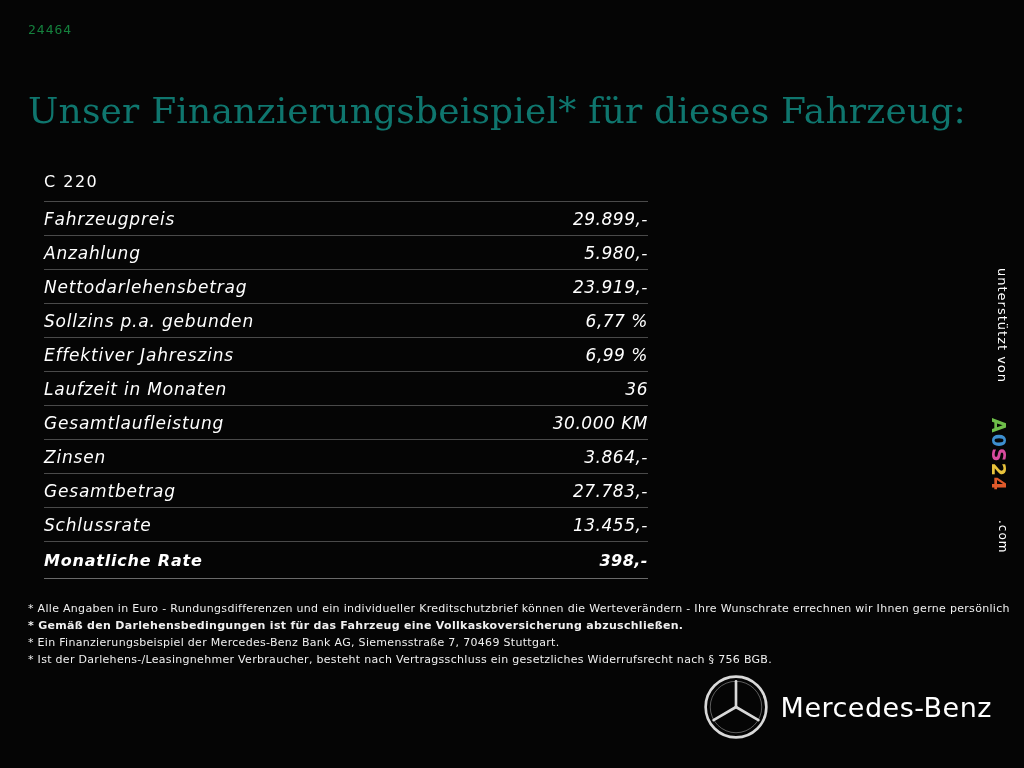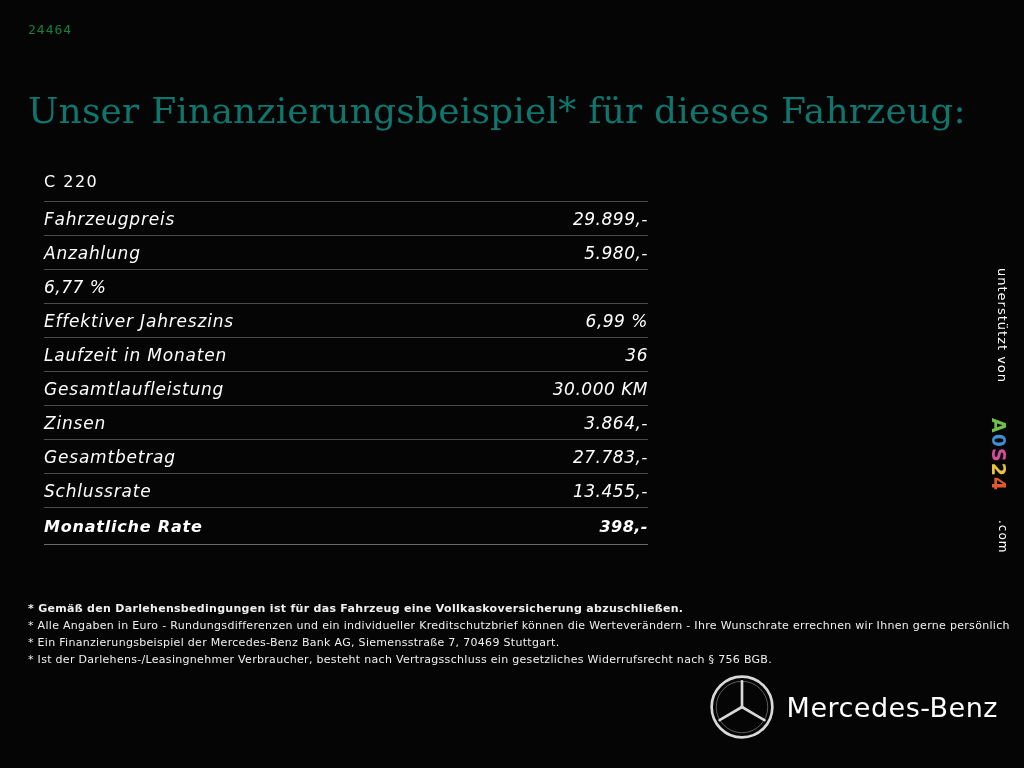--- a/index.html
+++ b/index.html
@@ -149,21 +149,21 @@
   .vert.domain {
     left: 22px;
     top: 252px;
     color: #ffffff;
     font-size: 12px;
   }
 
   
   .logo-area {
     position: absolute;
-    right: 26px;
+    right: 32px;
     bottom: 28px;
     display: flex;
     align-items: center;
     gap: 12px;
     justify-content: flex-end;
   }
 
   .star {
     width: 66px;
     height: 66px;
@@ -193,20 +193,25 @@
 
     <div class="row">
       <span class="label">Fahrzeugpreis</span>
       <span class="value">29.899,-</span>
     </div>
     <div class="row">
       <span class="label">Anzahlung</span>
       <span class="value">5.980,-</span>
     </div>
     <div class="row">
+      <span class="label">Nettodarlehensbetrag</span>
+      <span class="value">23.919,-</span>
+    </div>
+    <div class="row">
+      <span class="label">Sollzins p.a. gebunden</span>
       <span class="value">6,77 %</span>
     </div>
     <div class="row">
       <span class="label">Effektiver Jahreszins</span>
       <span class="value">6,99 %</span>
     </div>
     <div class="row">
       <span class="label">Laufzeit in Monaten</span>
       <span class="value">36</span>
     </div>
@@ -227,22 +232,22 @@
       <span class="value">13.455,-</span>
     </div>
     <div class="row emphasis">
       <span class="label">Monatliche Rate</span>
       <span class="value">398,-</span>
     </div>
 
   </div>
 
   <div class="footnotes">
+    <div class="fn">* Alle Angaben in Euro - Rundungsdifferenzen und ein individueller Kreditschutzbrief können die Werteverändern - Ihre Wunschrate errechnen wir Ihnen gerne persönlich</div>
     <div class="fn bold">* Gemäß den Darlehensbedingungen ist für das Fahrzeug eine Vollkaskoversicherung abzuschließen.</div>
-    <div class="fn">* Alle Angaben in Euro - Rundungsdifferenzen und ein individueller Kreditschutzbrief können die Werteverändern - Ihre Wunschrate errechnen wir Ihnen gerne persönlich</div>
     <div class="fn">* Ein Finanzierungsbeispiel der Mercedes-Benz Bank AG, Siemensstraße 7, 70469 Stuttgart.</div>
     <div class="fn">* Ist der Darlehens-/Leasingnehmer Verbraucher, besteht nach Vertragsschluss ein gesetzliches Widerrufsrecht nach § 756 BGB.</div>
   </div>
 
   <div class="sidebar">
     <div class="vert supported">unterstützt von</div>
     <div class="vert brand">
       <span class="c1">A</span><span class="c2">0</span><span class="c3">S</span><span class="c4">2</span><span class="c5">4</span>
     </div>
     <div class="vert domain">.com</div>

